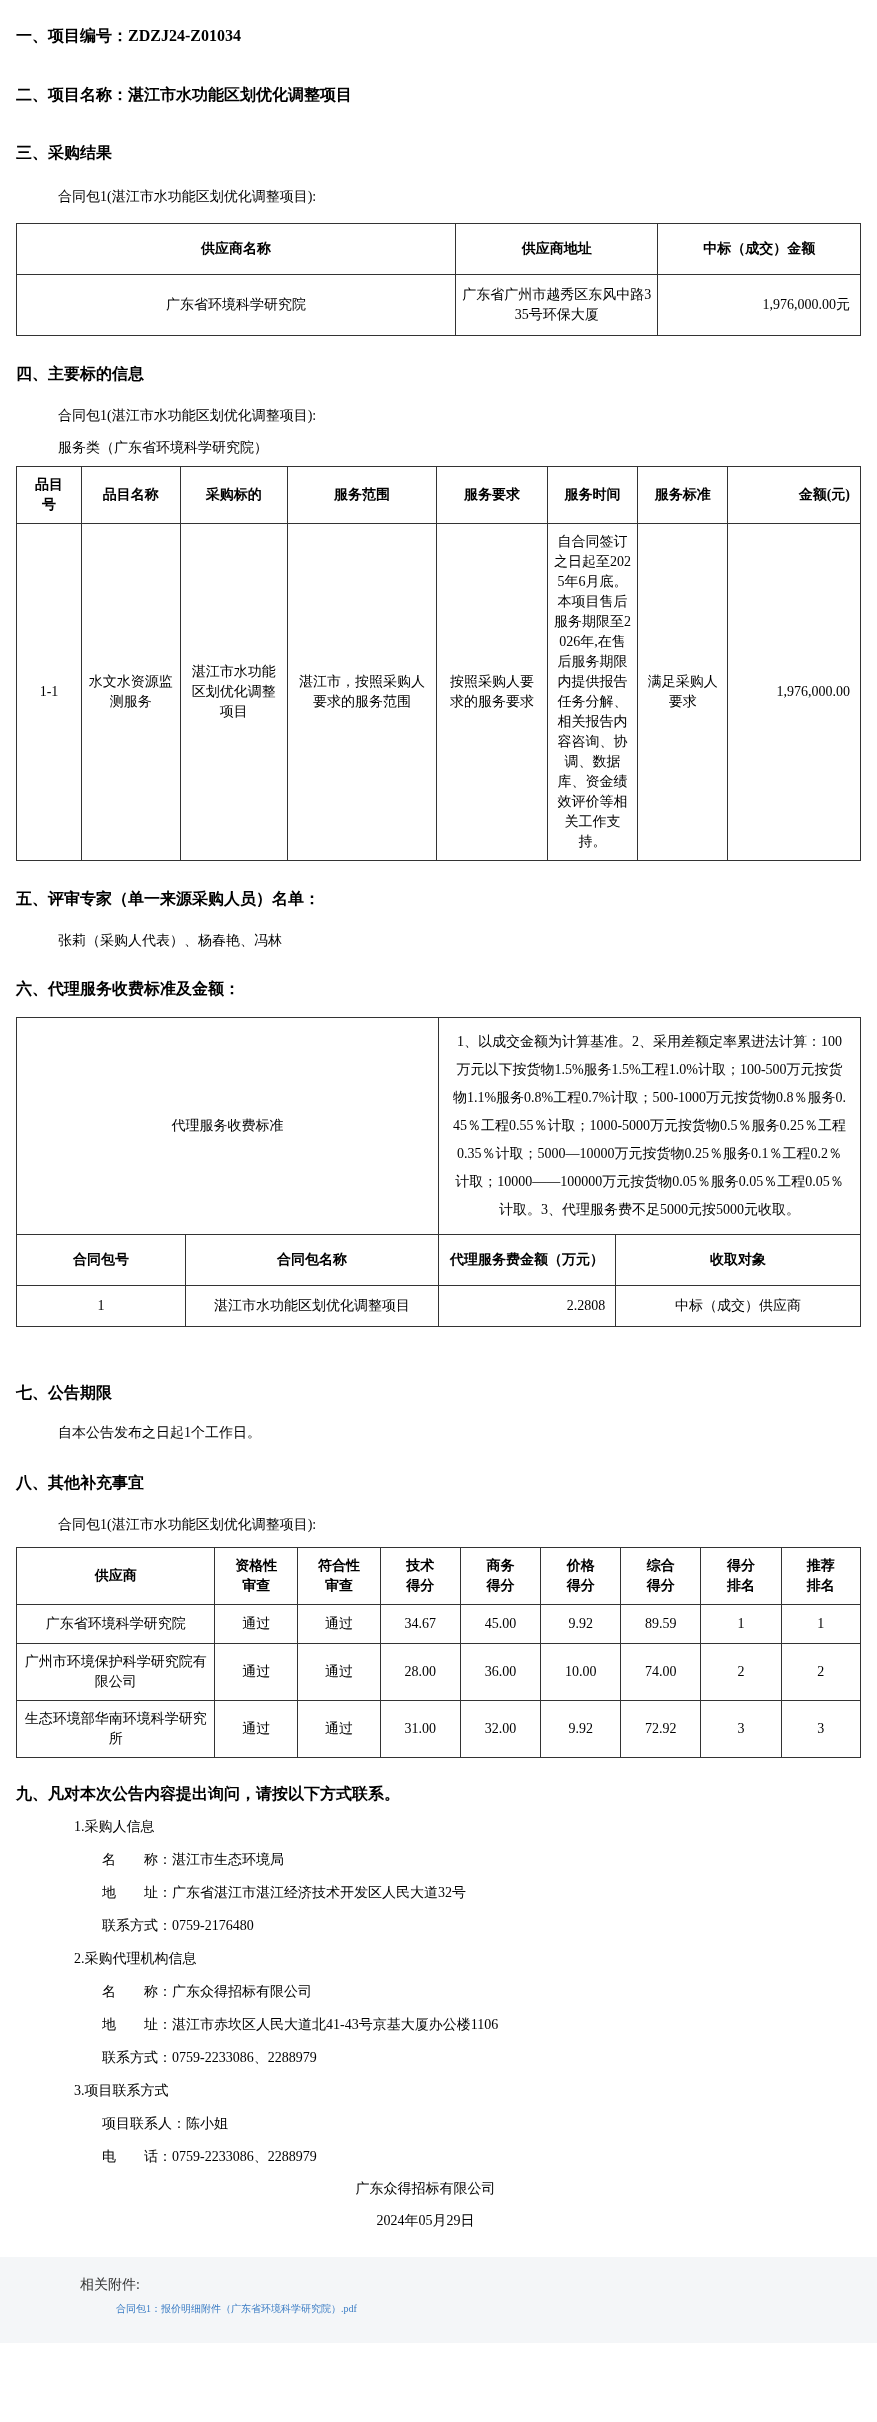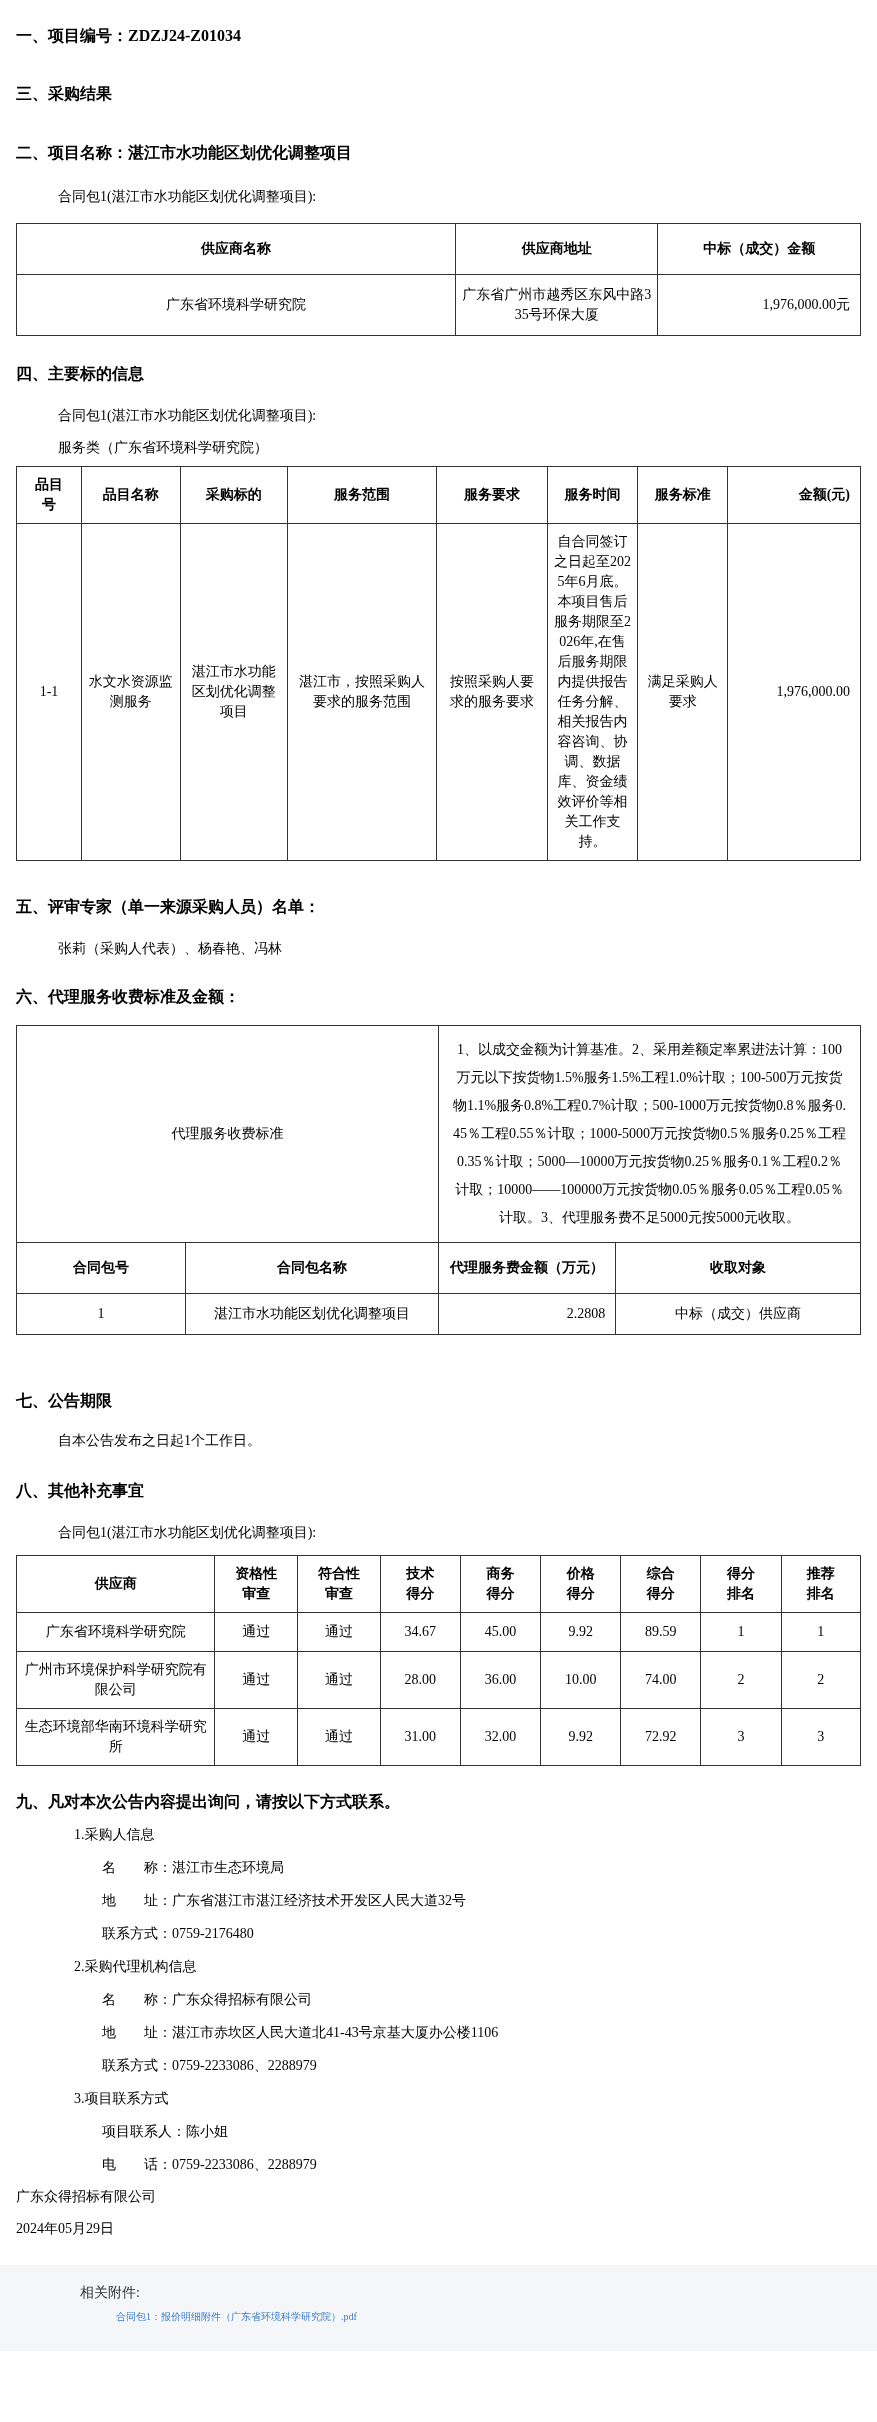--- a/index.html
+++ b/index.html
@@ -7,21 +7,21 @@
     width:877px;height:2422px;overflow:hidden;background:#ffffff;
     font-family:"Liberation Serif","DejaVu Serif",serif;
     font-size:14px;color:#000;position:relative;box-sizing:border-box;
   }
   .content{padding:0 16px;}
   .heading{font-weight:bold;font-size:16px;line-height:20px;}
   .h1{margin-top:26px;}
   .h2{margin-top:39px;}
   .h3{margin-top:38px;}
   .h4{margin-top:28px;}
-  .h5{margin-top:36px;}
+  .h5{margin-top:28px;}
   .h6{margin-top:28px;}
   .h7{margin-top:56px;}
   .h8{margin-top:30px;}
   .h9{margin-top:26px;}
   .sub{margin:24px 0 0 42px;line-height:20px;}
   .sub.tight{margin-top:12px;}
   .sub.t22{margin-top:22px;}
 
   table.tbl{width:845px;border-collapse:collapse;table-layout:fixed;}
   table.tbl th,table.tbl td{
@@ -45,42 +45,42 @@
   .t-eval th{height:40px;padding:4px 2px;}
   .t-eval td{height:22px;padding:8px 2px;}
   .wrap2{white-space:pre-line;}
   .num{text-align:right !important;padding-right:10px !important;}
 
   .contact-line{margin:13px 0 0 58px;line-height:20px;}
   .contact-sub{margin-left:86px;}
   .experts{margin:22px 0 0 42px;line-height:20px;}
   .notice{margin:20px 0 0 42px;line-height:20px;}
 
-  .signature{margin-top:12px;text-align:left;padding-right:26px;line-height:20px;}
+  .signature{margin-top:12px;text-align:center;padding-right:26px;line-height:20px;}
   .signature .sig-date{margin-top:12px;}
 
   .footer{
     margin-top:26px;background:#f4f6f8;min-height:86px;
     padding:20px 0 0 80px;box-sizing:border-box;
   }
   .att-label{color:#333;line-height:16px;font-size:14px;}
   .att-link{
     display:inline-block;margin:8px 0 0 36px;color:#3a7cc4;
     text-decoration:none;font-size:10px;line-height:16px;cursor:pointer;
   }
 </style>
 </head>
 <body>
 
 <div class="page">
   <div class="content">
 
     <div class="heading h1">一、项目编号：ZDZJ24-Z01034</div>
+    <div class="heading h2">二、项目名称：湛江市水功能区划优化调整项目</div>
     <div class="heading h3">三、采购结果</div>
-    <div class="heading h2">二、项目名称：湛江市水功能区划优化调整项目</div>
     <div class="sub">合同包1(湛江市水功能区划优化调整项目):</div>
 
     <table class="tbl t-result">
       <colgroup>
           <col style="width:52%">
           <col style="width:24%">
           <col style="width:24%">
         </colgroup>
       <tbody>
           <tr>

